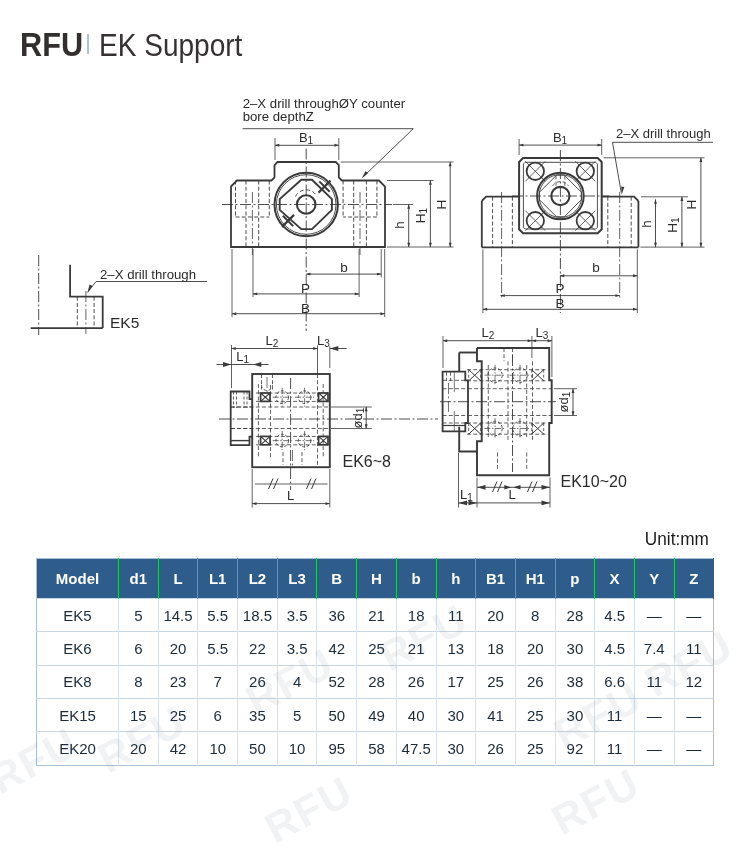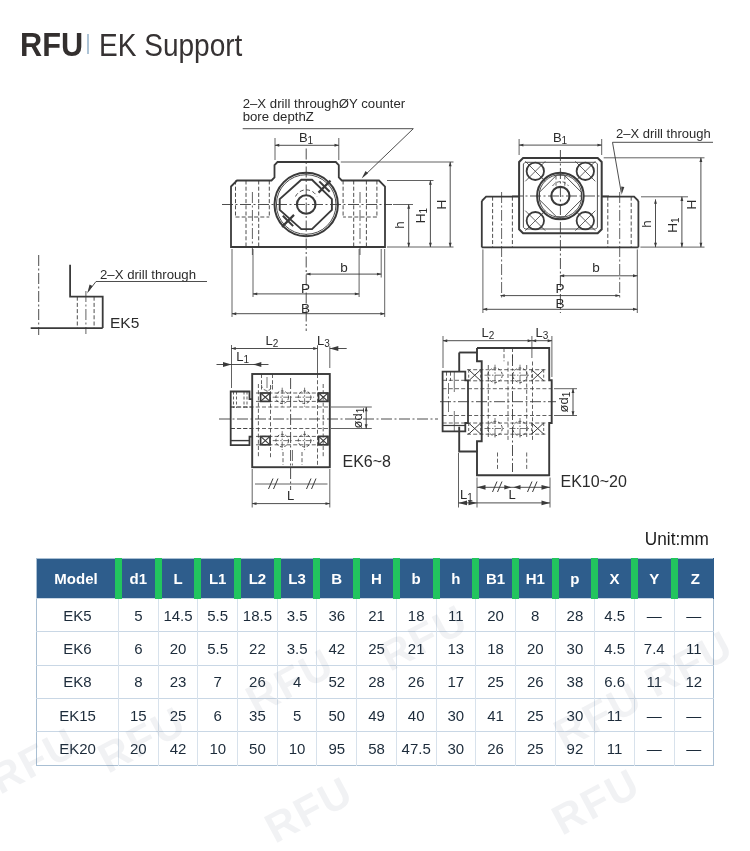--- a/index.html
+++ b/index.html
@@ -8,21 +8,21 @@
 #hdr{position:absolute;left:0;top:0;width:750px;height:80px;}
 #logo{position:absolute;left:20px;top:26px;font-size:33px;font-weight:bold;color:#332f2e;transform:scaleX(0.93);transform-origin:0 0;}
 #sep{position:absolute;left:87px;top:34px;width:2px;height:20px;background:#aec4d6;}
 #title{position:absolute;left:99px;top:27px;font-size:31.5px;font-weight:normal;color:#363233;transform:scaleX(0.89);transform-origin:0 0;}
 #unit{position:absolute;right:41px;top:528px;font-size:18.5px;color:#1b1b1b;transform:scaleX(0.93);transform-origin:100% 0;}
 .wm{position:absolute;font-size:42px;font-weight:bold;color:rgba(90,105,125,0.085);
     transform:rotate(-28deg);letter-spacing:2px;}
 #tblwrap{position:absolute;left:36px;top:558px;}
 table{border-collapse:collapse;table-layout:fixed;border:1px solid #a9bfd3;}
 th{background:#2e5d8c;color:#fff;font-size:15px;font-weight:bold;height:39px;
-   border-right:7px solid #22c55e;padding:0;text-align:center;}
+   border-right:1px solid #22c55e;padding:0;text-align:center;}
 th:last-child{border-right:1px solid #2e5d8c;}
 td{height:32.35px;font-size:15px;color:#1c2b3a;text-align:center;padding:0;
    border-top:1px solid #c9d7e5;border-right:1px solid #d8e2ec;}
 td:last-child{border-right:none;}
 svg{position:absolute;left:0;top:0;}
 </style>
 </head>
 <body>
 <div id="hdr">
   <div id="logo">RFU</div>

